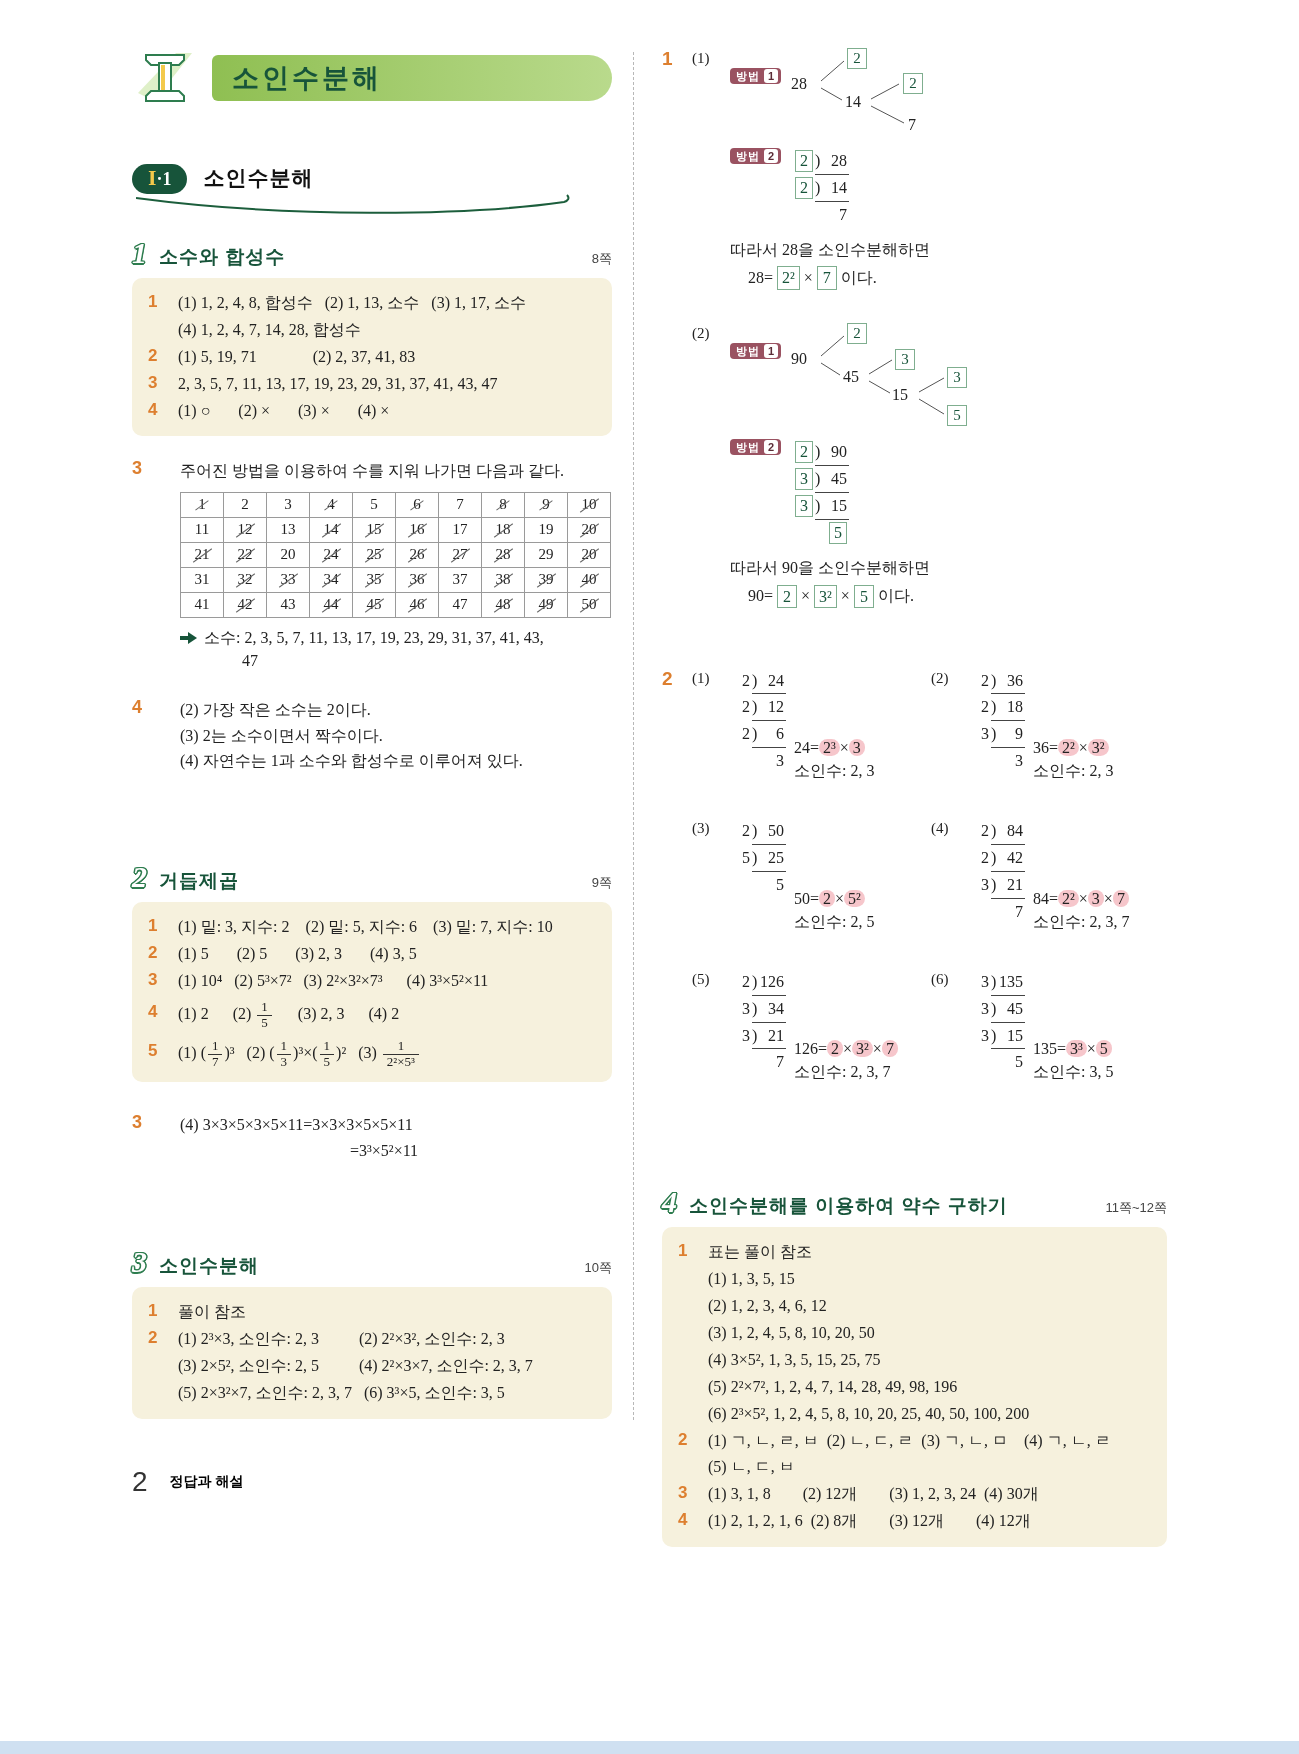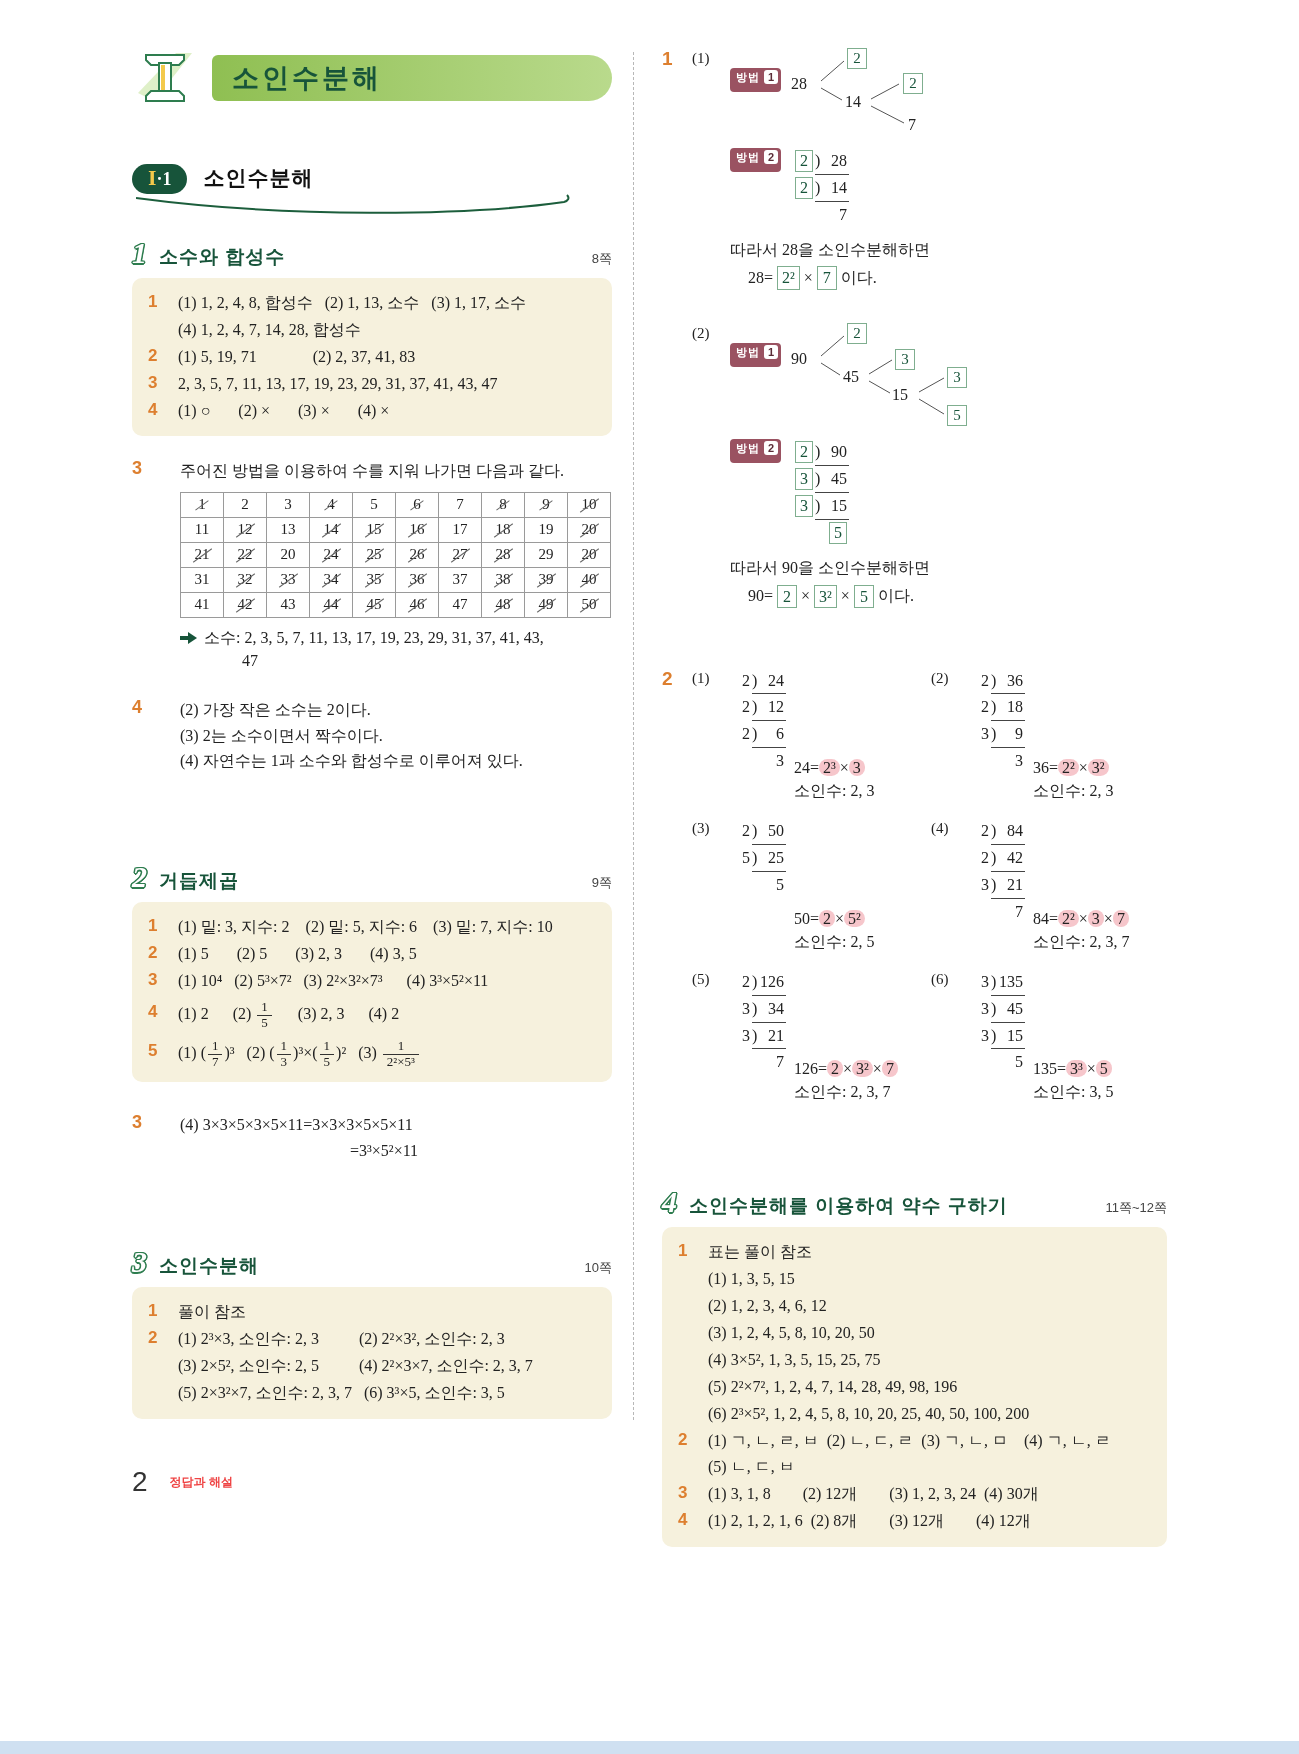--- a/index.html
+++ b/index.html
@@ -59,21 +59,21 @@
   .arrowline2 { margin-left:62px; font-size:16px; line-height:1.5; white-space:pre-wrap; }
   .arrow-icon { display:inline-block; position:relative; width:17px; height:12px; margin-right:7px; flex:none; }
   .arrow-icon::before { content:""; position:absolute; left:0; top:4px; width:8px; height:4px; background:#17543a; }
   .arrow-icon::after  { content:""; position:absolute; left:8px; top:0; border-left:9px solid #17543a; border-top:6px solid transparent; border-bottom:6px solid transparent; }
 
   
   .rprob { position:relative; padding-left:30px; }
   .rnum { position:absolute; left:0; top:0; color:#dd7f2f; font-weight:bold; font-size:19px; font-family:"Liberation Sans",sans-serif; }
   .sublbl { flex:none; width:28px; font-size:15px; color:#222; padding-top:2px; }
 
-  .method-badge { flex:none; display:inline-flex; background:#9a5261; border-radius:4px; padding:2px 3px 2px 6px; height:24px; }
+  .method-badge { flex:none; display:inline-flex; align-items:center; background:#9a5261; border-radius:4px; padding:2px 3px 2px 6px; height:16px; }
   .mlabel { color:#fff; font-size:11px; font-weight:bold; font-family:"Liberation Sans",sans-serif; letter-spacing:1px; }
   .mnum { background:#fff; color:#5a2c36; border-radius:3px; font-size:11px; font-weight:bold; width:14px; height:14px; display:inline-flex; align-items:center; justify-content:center; margin-left:4px; font-family:"Liberation Sans",sans-serif; }
 
   .mrow { display:flex; align-items:flex-start; gap:10px; }
 
   .tree { position:relative; }
   .tree1 { width:175px; height:96px; }
   .tree2 { width:235px; height:112px; }
   .tlines { position:absolute; left:0; top:0; }
   .tlines line { stroke:#555; stroke-width:1; }
@@ -93,29 +93,29 @@
   .ldq.fin .boxed { display:inline-block; border:1px solid #7fae8f; color:#17543a; min-width:18px; text-align:center; padding:0 2px; line-height:1.25; }
 
   .conc { font-size:16px; line-height:1.7; margin-left:38px; margin-top:8px; }
   .resline { font-size:16px; line-height:1.9; margin-left:56px; display:flex; align-items:center; gap:2px; }
   .gbox { display:inline-block; border:1px solid #7fae8f; color:#17543a; min-width:20px; text-align:center; padding:0 4px; line-height:1.35; margin:0 2px; }
 
   
   .p2grid { display:grid; grid-template-columns:225px 1fr; column-gap:14px; row-gap:44px; }
   .p2item { display:flex; align-items:flex-start; gap:8px; }
   .pdiv { display:inline-block; }
-  .peq { position:relative; align-self:flex-end; top:28px;margin-top:44px; }
+  .peq { position:relative; align-self:flex-end; top:8px;margin-top:44px; }
   .eqline { font-size:16px; white-space:nowrap; }
   .hl { background:#f6c6cb; border-radius:10px; padding:0 4px; }
   .primes { font-size:16px; margin-top:4px; white-space:pre-wrap; }
 
   
   .footer { position:absolute; left:132px; top:1466px; display:flex; align-items:center; gap:22px; }
   .footer-num { font-size:28px; color:#333; font-family:"Liberation Sans",sans-serif; }
-  .footer-label { font-size:12px; font-weight:bold; color:#ef4444; font-family:"Liberation Sans",sans-serif; }
+  .footer-label { font-size:14px; font-weight:bold; color:#000000; font-family:"Liberation Sans",sans-serif; }
   .bottom-strip { position:absolute; left:0; bottom:0; width:100%; height:13px; background:#cfe0f1; }
 </style>
 </head>
 <body>
 
 <div class="page">
 
   <div class="col-left">
 
     <div class="chapter-head">

